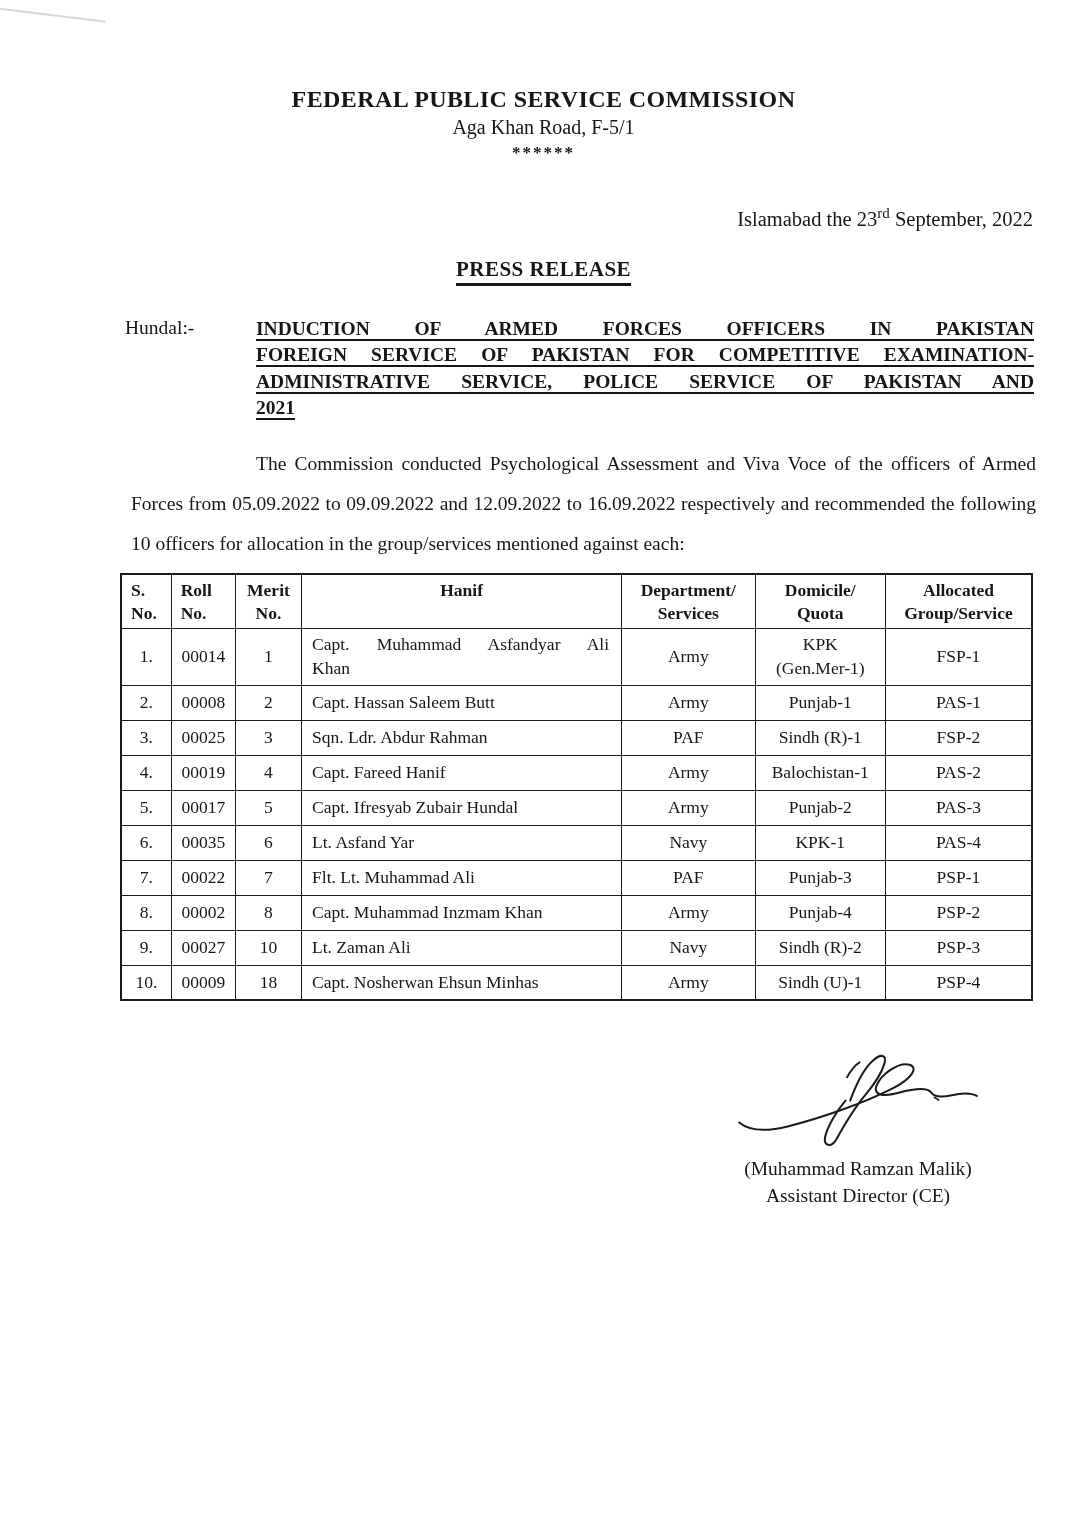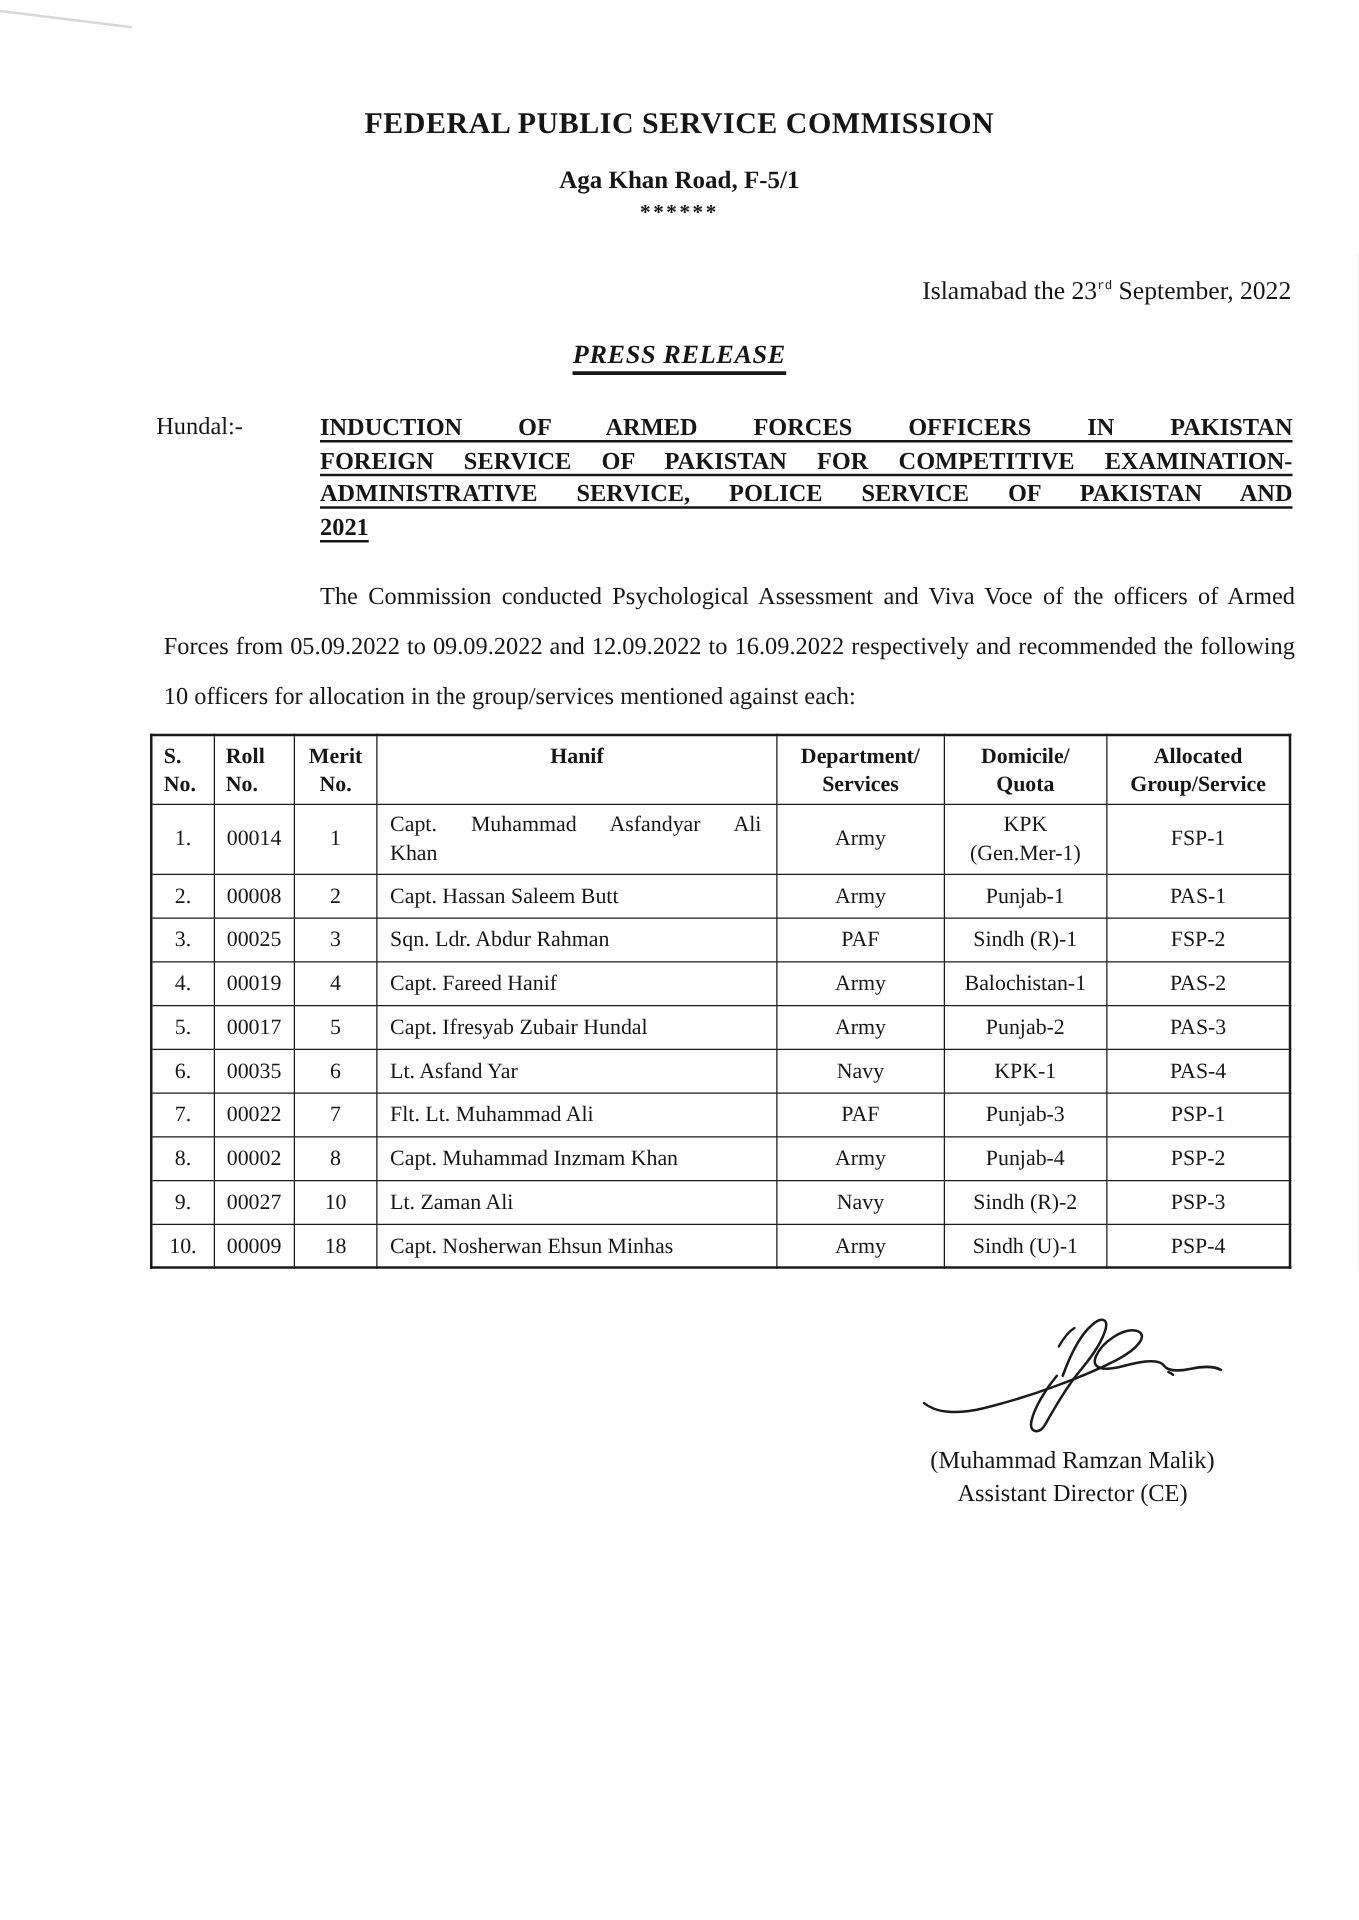--- a/index.html
+++ b/index.html
@@ -17,31 +17,31 @@
   .scan-artifact {
     position: absolute;
     left: -6px; top: 14px;
     width: 112px; height: 2px;
     background: #c9c9c9;
     transform: rotate(7deg);
     opacity: .75;
   }
   .doc-header { text-align: center; padding-top: 86px; }
   .org-name { font-size: 24px; font-weight: bold; letter-spacing: .4px; }
-  .org-address { font-size: 20px; font-weight: bold; margin-top: 20px; }
+  .org-address { font-size: 20px; font-weight: normal; margin-top: 3px; }
   .stars { font-size: 17px; font-weight: bold; letter-spacing: 2px; margin-top: 4px; }
 
   .date-line {
     text-align: right;
     margin: 42px 54px 0 0;
     font-size: 20.5px;
   }
-  .date-line sup { font-size: 10px; font-family: Liberation Mono, monospace; }
-
-  .press-release-wrap { text-align: center; margin-top: 26px; font-style: italic; }
+  .date-line sup { font-size: 15px; }
+
+  .press-release-wrap { text-align: center; margin-top: 26px; }
   .press-release {
     display: inline-block;
     font-size: 21px;
     font-weight: bold;
     letter-spacing: .5px;
     border-bottom: 3px solid #161616;
     padding-bottom: 1px;
   }
 
   .subject-row {

